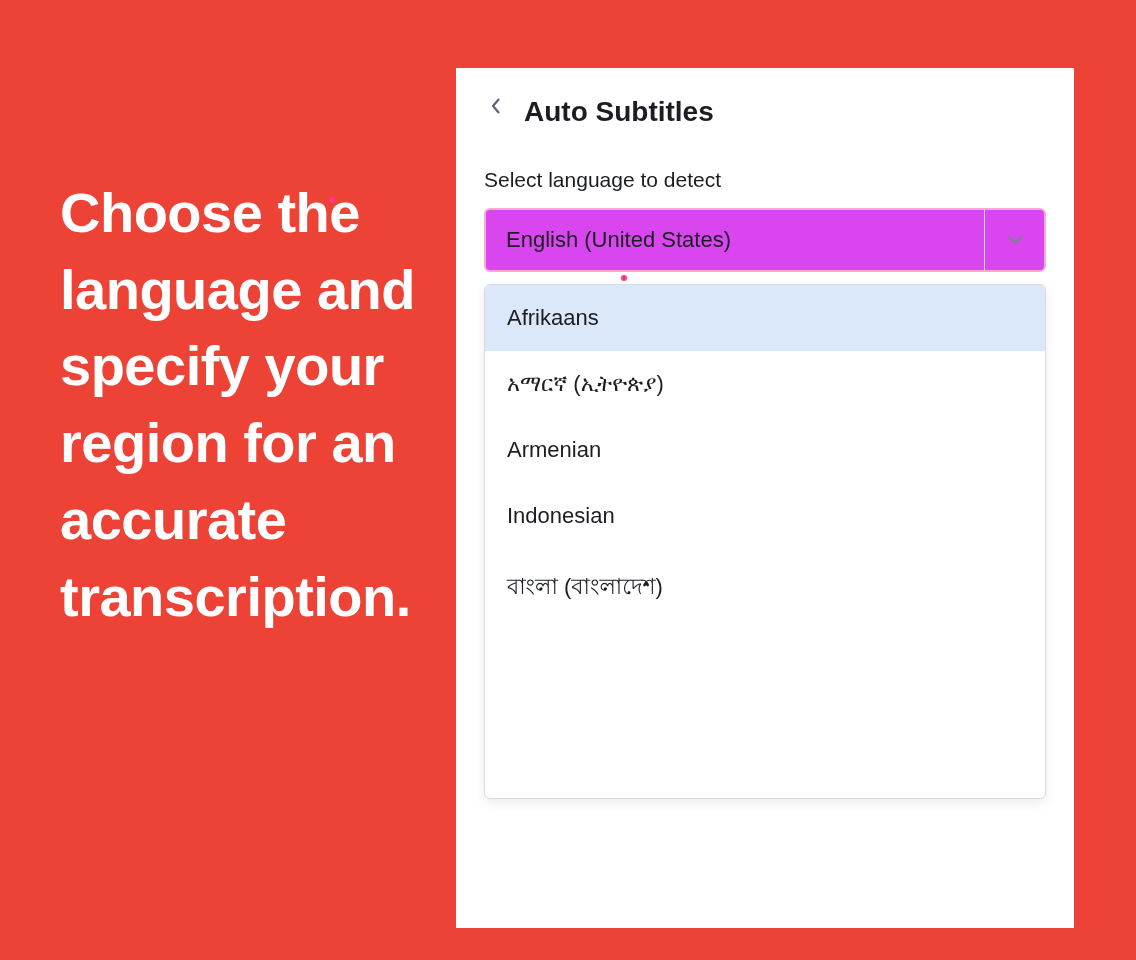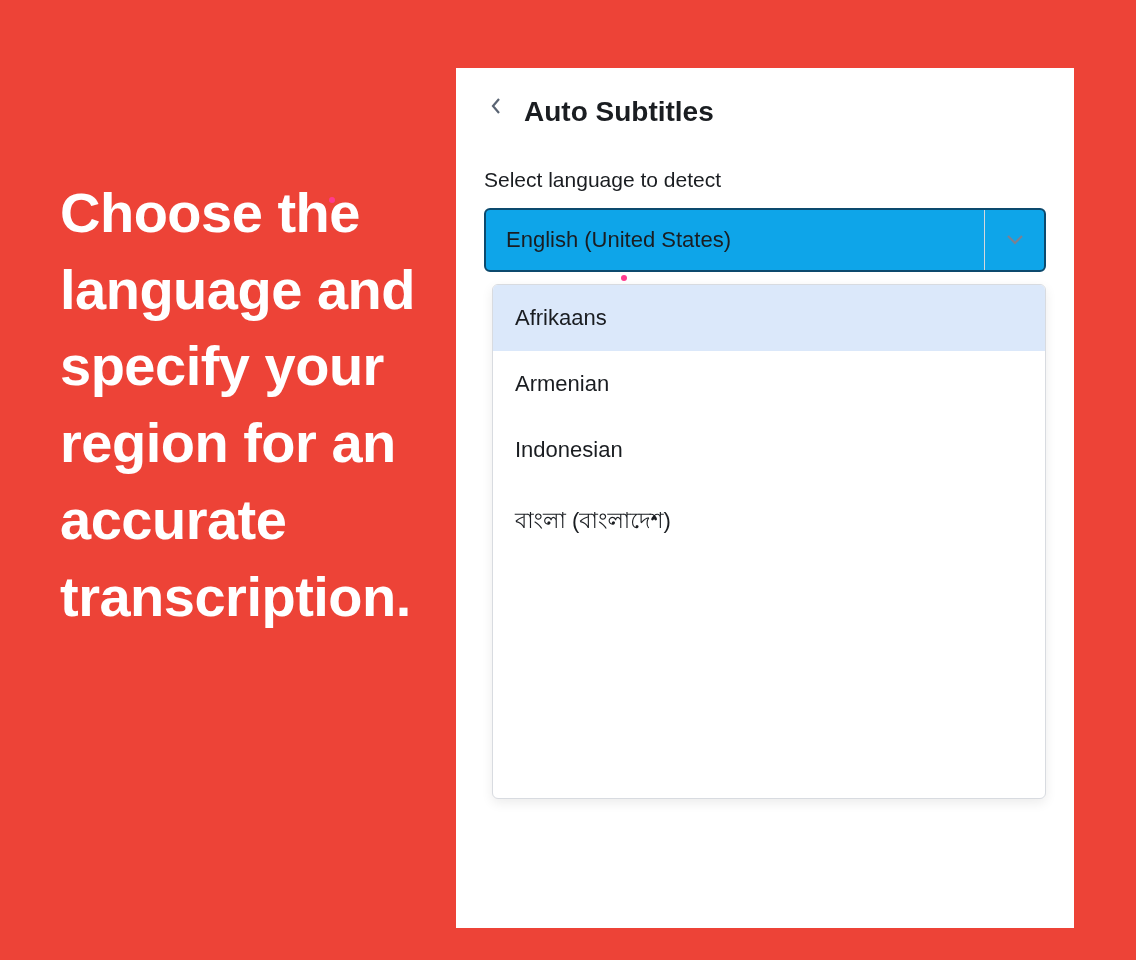--- a/index.html
+++ b/index.html
@@ -78,24 +78,24 @@
     }
 
     .select-wrapper {
       position: relative;
     }
 
     .select-control {
       display: flex;
       align-items: center;
       height: 64px;
-      border: 2px solid #0c4a6e;
+      border: 2px solid #f9a8d4;
       border-radius: 6px;
       padding: 0 0 0 20px;
-      background-color: #0ea5e9;
+      background-color: #d946ef;
       cursor: pointer;
     }
 
     .select-value {
       flex: 1;
       font-size: 22px;
       color: #1a1d21;
     }
 
     .select-indicator {
@@ -117,21 +117,20 @@
       position: absolute;
       top: 76px;
       left: 0;
       right: 0;
       background-color: #ffffff;
       border: 1px solid #d8dbe0;
       border-radius: 6px;
       box-shadow: 0 4px 12px rgba(0, 0, 0, 0.08);
       overflow: hidden;
       height: 515px;
-      margin-left: 8px;
     }
 
     .dropdown-item {
       padding: 20px 22px;
       font-size: 22px;
       color: #1a1d21;
       cursor: pointer;
     }
 
     .dropdown-item.highlighted {
@@ -184,20 +183,21 @@
             <svg viewBox="0 0 18 11" fill="none" stroke="currentColor" stroke-width="2.2">
               <path d="M2 2 L9 9 L16 2"></path>
             </svg>
           </span>
         </div>
       </div>
 
       <div class="dropdown-menu" id="dropdown-menu">
 
       <div class="dropdown-item highlighted">Afrikaans</div>
+          <div class="dropdown-item">አማርኛ (ኢትዮጵያ)</div>
           <div class="dropdown-item">Armenian</div>
           <div class="dropdown-item">Indonesian</div>
           <div class="dropdown-item">বাংলা (বাংলাদেশ)</div>
         </div>
     </div>
   </div>
 </div>
 
 <div class="dot dot-1"></div>
 <div class="dot dot-2"></div>

